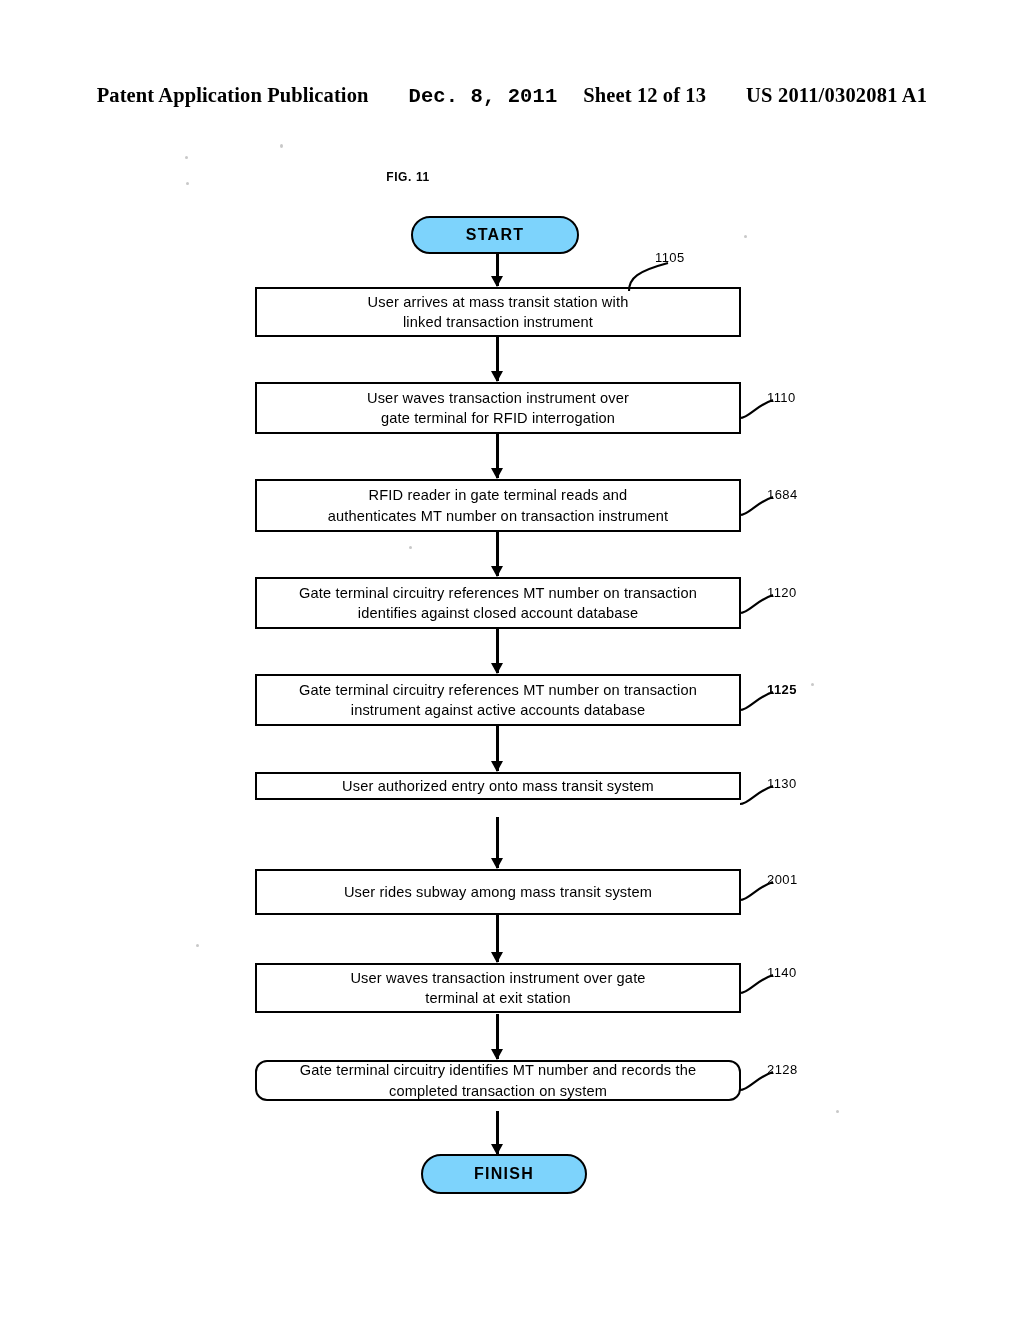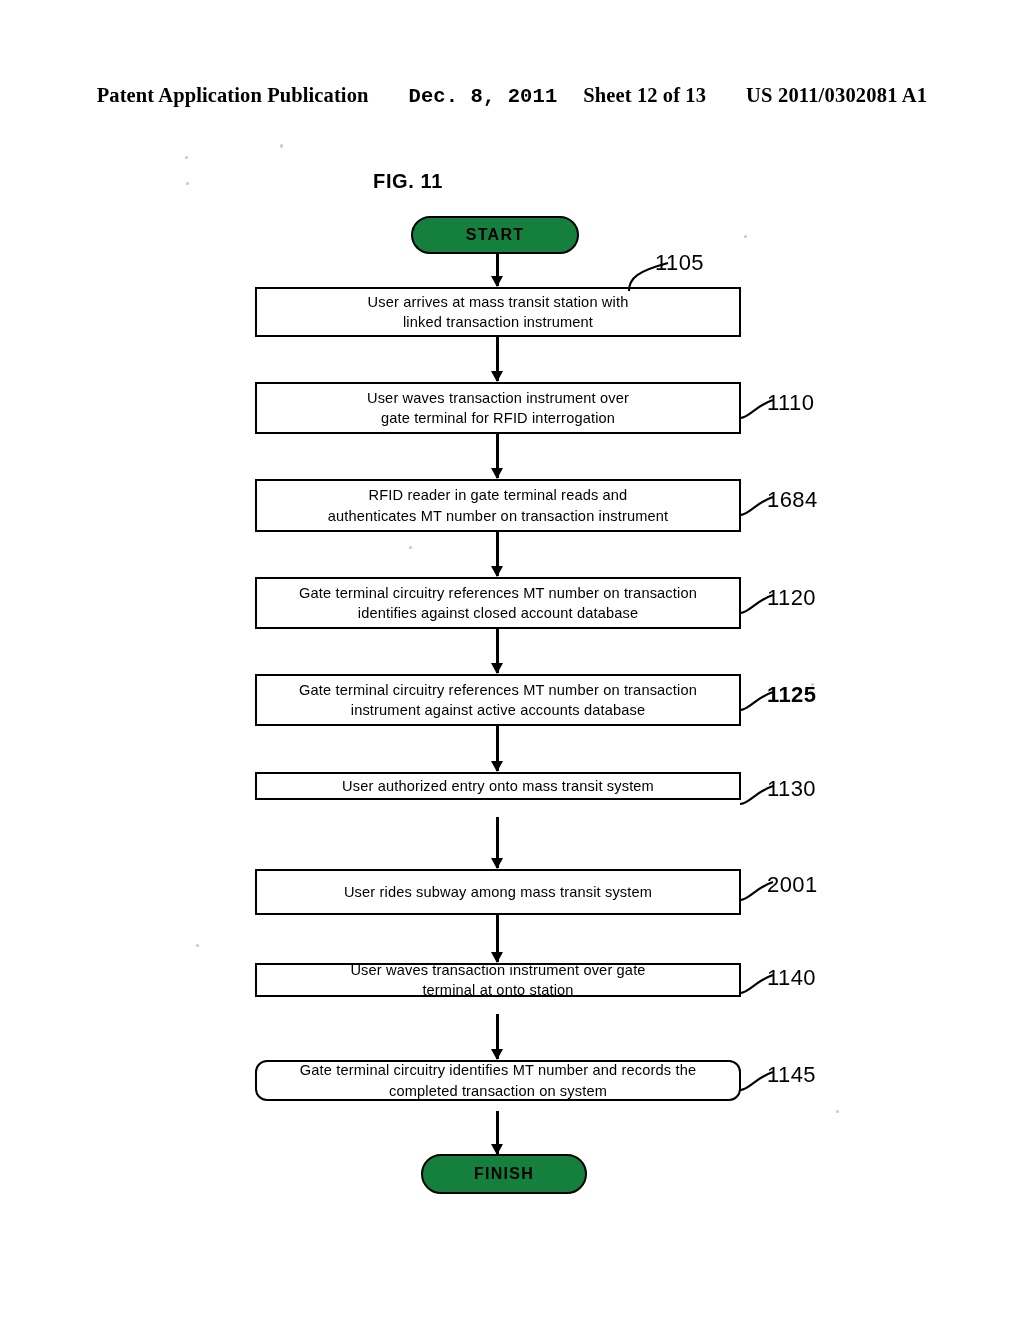--- a/index.html
+++ b/index.html
@@ -43,37 +43,37 @@
     left: 0;
     width: 1024px;
     height: 1320px;
   }
   .fig-title {
     position: absolute;
     left: 0;
     top: 170px;
     width: 816px;
     text-align: center;
-    font-size: 20px;
+    font-size: 12px;
     font-weight: bold;
     letter-spacing: 0.6px;
   }
 
   
   .terminal {
     position: absolute;
     border: 2.6px solid #000;
     border-radius: 22px;
     display: flex;
     align-items: center;
     justify-content: center;
     font-size: 16px;
     font-weight: bold;
     letter-spacing: 1.3px;
-    background: #15803d;
+    background: #7dd3fc;
     box-sizing: border-box;
   }
   #terminal-start {
     left: 411px;
     top: 216px;
     width: 168px;
     height: 38px;
   }
   #terminal-finish {
     left: 421px;
@@ -117,21 +117,21 @@
     width: 0;
     height: 0;
     border-left: 6.5px solid transparent;
     border-right: 6.5px solid transparent;
     border-top: 11px solid #000;
   }
 
   
   .ref-label {
     position: absolute;
-    font-size: 22px;
+    font-size: 13px;
     font-weight: normal;
     letter-spacing: 0.4px;
     white-space: nowrap;
   }
   .leader {
     position: absolute;
     overflow: visible;
   }
   .leader path {
     fill: none;
@@ -249,43 +249,43 @@
       <span>User rides subway among mass transit system</span>
     </span>
   </div>
   <svg class="leader" style="left:739px; top:878px;" width="40" height="24" viewBox="0 0 40 24">
     <path d="M 1 22 C 10 22, 16 10, 34 4"></path>
   </svg>
   <div class="ref-label" style="left:767px; top:872px;">2001</div>
 
   <div class="connector" style="top:915px; height:47px;"></div>
 
-  <div class="process" style="top:963px; height:34px;">
+  <div class="process" style="top:963px; height:50px;">
     <span class="txt">
       <span>User waves transaction instrument over gate</span>
-      <span class="l2">terminal at onto station</span>
+      <span class="l2">terminal at exit station</span>
     </span>
   </div>
   <svg class="leader" style="left:739px; top:971px;" width="40" height="24" viewBox="0 0 40 24">
     <path d="M 1 22 C 10 22, 16 10, 34 4"></path>
   </svg>
   <div class="ref-label" style="left:767px; top:965px;">1140</div>
 
   <div class="connector" style="top:1014px; height:45px;"></div>
 
   <div class="process" style="top:1060px; height:41px;border-radius:12px;">
     <span class="txt">
       <span>Gate terminal circuitry identifies MT number and records the</span>
       <span class="l2">completed transaction on system</span>
     </span>
   </div>
   <svg class="leader" style="left:739px; top:1068px;" width="40" height="24" viewBox="0 0 40 24">
     <path d="M 1 22 C 10 22, 16 10, 34 4"></path>
   </svg>
-  <div class="ref-label" style="left:767px; top:1062px;">1145</div>
+  <div class="ref-label" style="left:767px; top:1062px;">2128</div>
 
   <div class="connector" style="top:1111px; height:43px;"></div>
 
   <div class="terminal" id="terminal-finish">
     <span>FINISH</span>
   </div>
 
   <div class="speck" style="left:185px; top:156px;  width:3px; height:3px;"></div>
   <div class="speck" style="left:280px; top:144px;  width:3px; height:4px;"></div>
   <div class="speck" style="left:186px; top:182px;  width:3px; height:3px;"></div>

